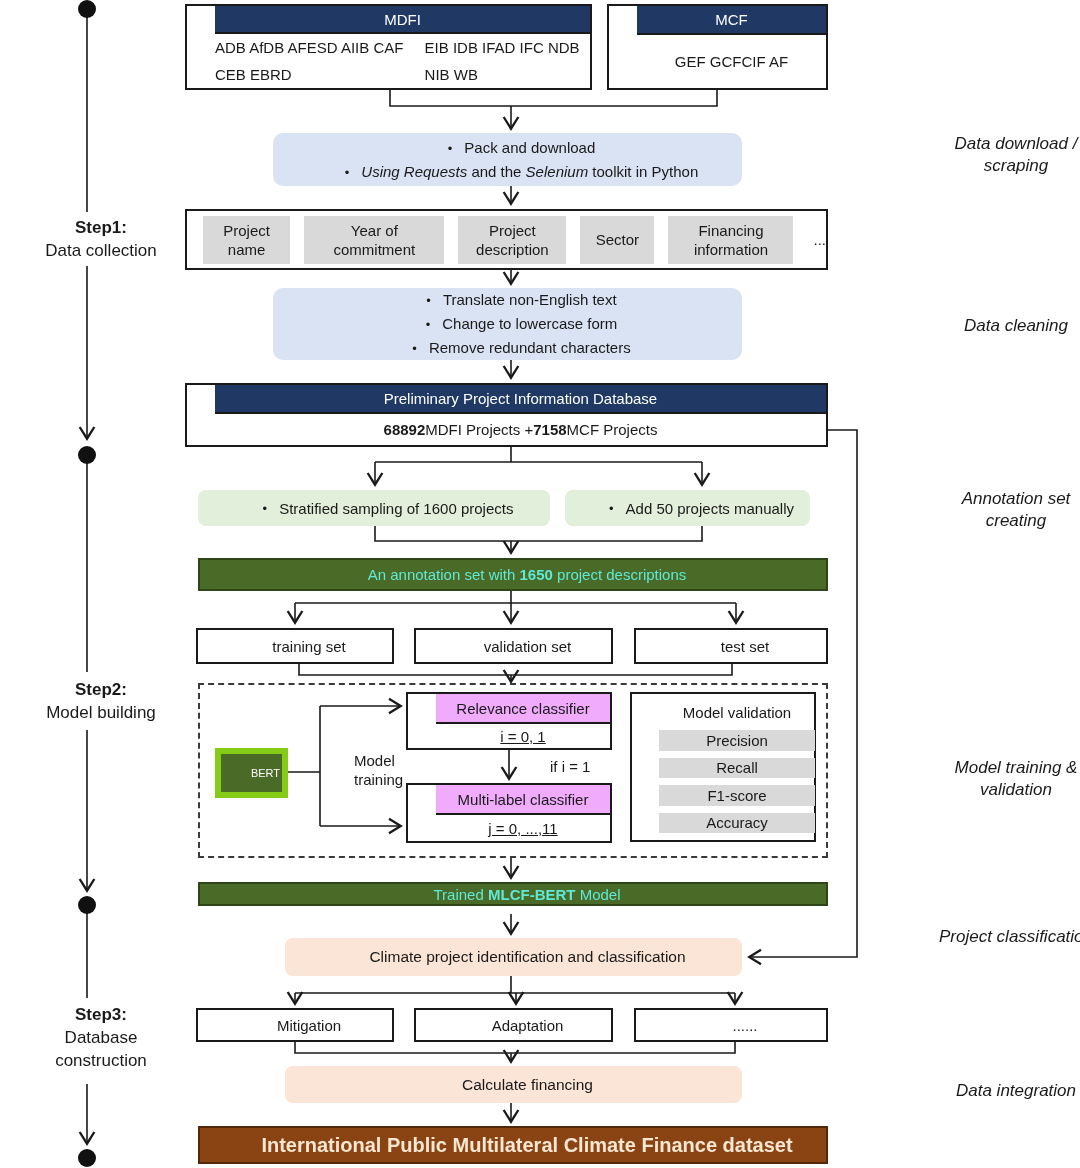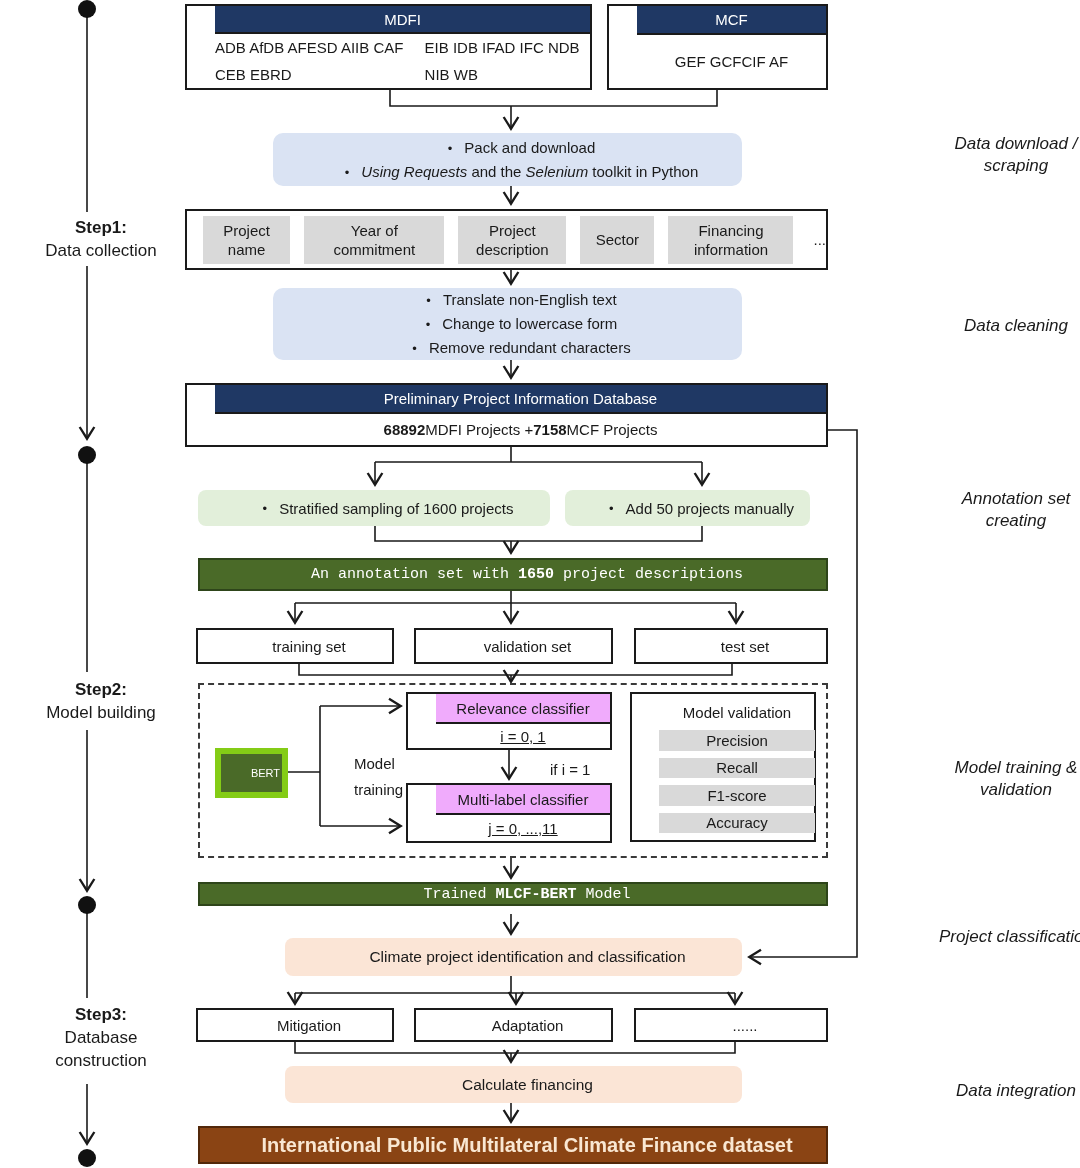--- a/index.html
+++ b/index.html
@@ -31,21 +31,21 @@
   .more-dots{font-size:15px;margin-left:6px;}
 
   
   .db-box{border:2px solid #1a1a1a;background:#fff;display:flex;flex-direction:column;}
   .db-header{background:#1f3864;color:#fff;height:27px;display:flex;align-items:center;justify-content:center;
     font-size:15px;border-bottom:2px solid #1a1a1a;}
   .db-body{flex:1;display:flex;align-items:center;justify-content:center;font-size:15px;}
 
   
   .pill-green{background:#e2efda;border-radius:8px;display:flex;align-items:center;justify-content:center;font-size:15px;}
-  .green-banner{background:#4a6a28;border:2px solid #2e451a;color:#ffffff;display:flex;align-items:center;justify-content:center;font-size:15px;font-family:Liberation Mono, monospace;}
+  .green-banner{background:#4a6a28;border:2px solid #2e451a;color:#5eead4;display:flex;align-items:center;justify-content:center;font-size:15px;}
   .bert-box{background:#4a6a28;border:6px solid #84cc16;color:#ffffff;display:flex;align-items:center;justify-content:center;font-size:11px;}
 
   
   .plain-box{border:2px solid #1a1a1a;background:#fff;display:flex;align-items:center;justify-content:center;font-size:15px;}
 
   
   .dashed-box{border:2px dashed #3a3a3a;background:transparent;}
 
   
   .clf-box{border:2px solid #1a1a1a;background:#fff;display:flex;flex-direction:column;}
@@ -64,21 +64,21 @@
 
   
   .final-box{background:#8a4414;border:2px solid #52280a;color:#f9e7d2;display:flex;align-items:center;justify-content:center;
     font-size:20px;font-weight:bold;}
 
   
   .step-label{width:170px;text-align:center;font-size:17px;line-height:23px;}
   .step-title{font-weight:bold;}
   .stage-label{width:200px;text-align:center;font-size:17px;line-height:22px;font-style:italic;}
 
-  .small-note{font-size:15px;line-height:26px;}
+  .small-note{font-size:15px;line-height:19px;}
 </style>
 </head>
 <body>
 
 <div class="canvas">
 
   <svg class="connectors" width="1080" height="1168" viewBox="0 0 1080 1168">
     <defs>
       <marker id="ah" viewBox="-10 -6 11 12" refX="-0.5" refY="0" markerWidth="11" markerHeight="11" orient="auto">
         <path d="M-8,-5 L0,0 L-8,5" fill="none" stroke="#1a1a1a" stroke-width="1.6"></path>

